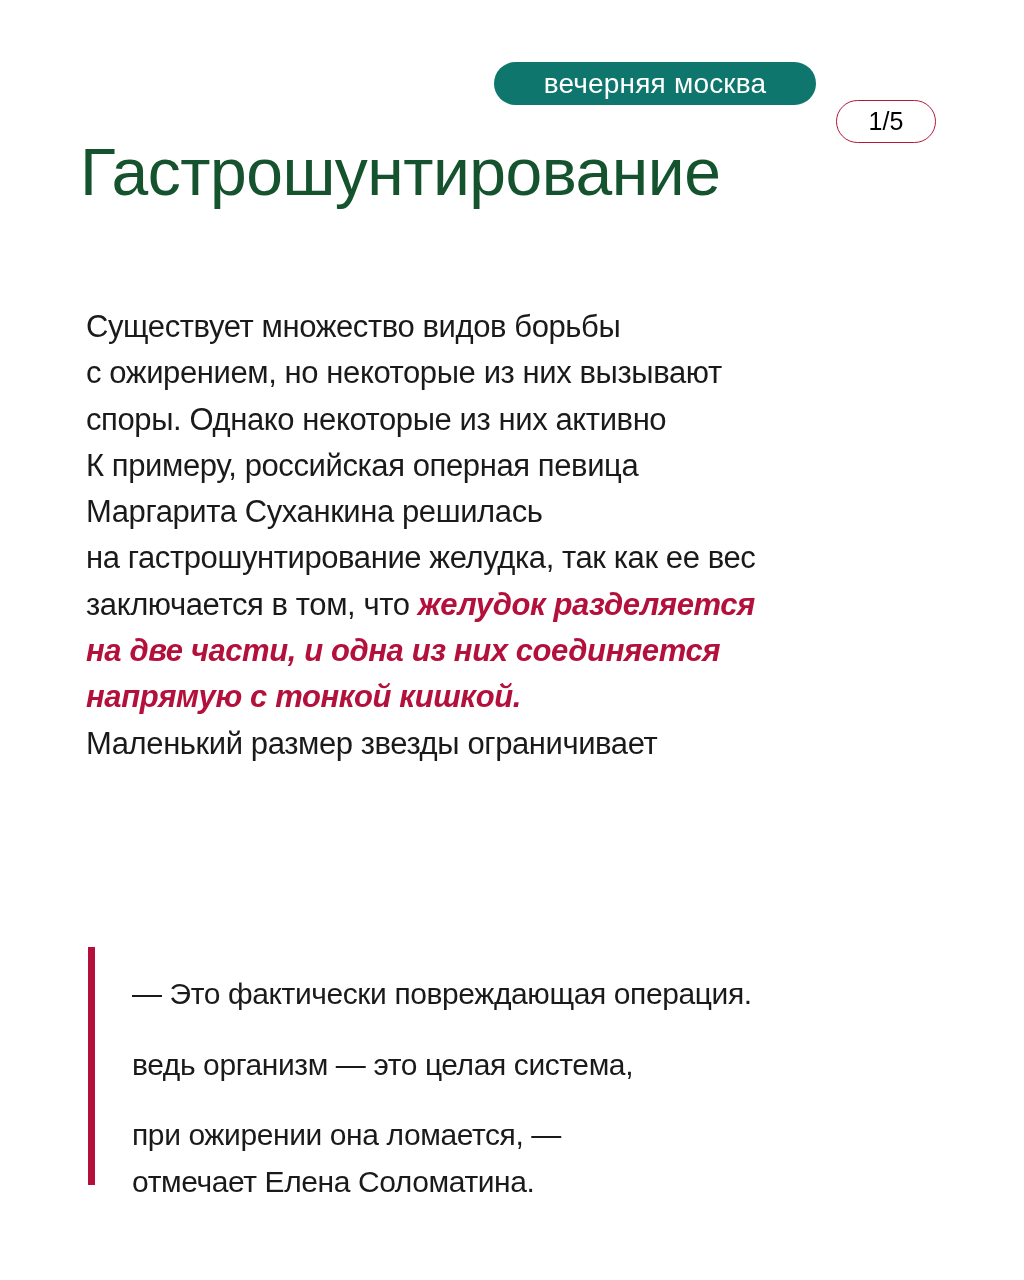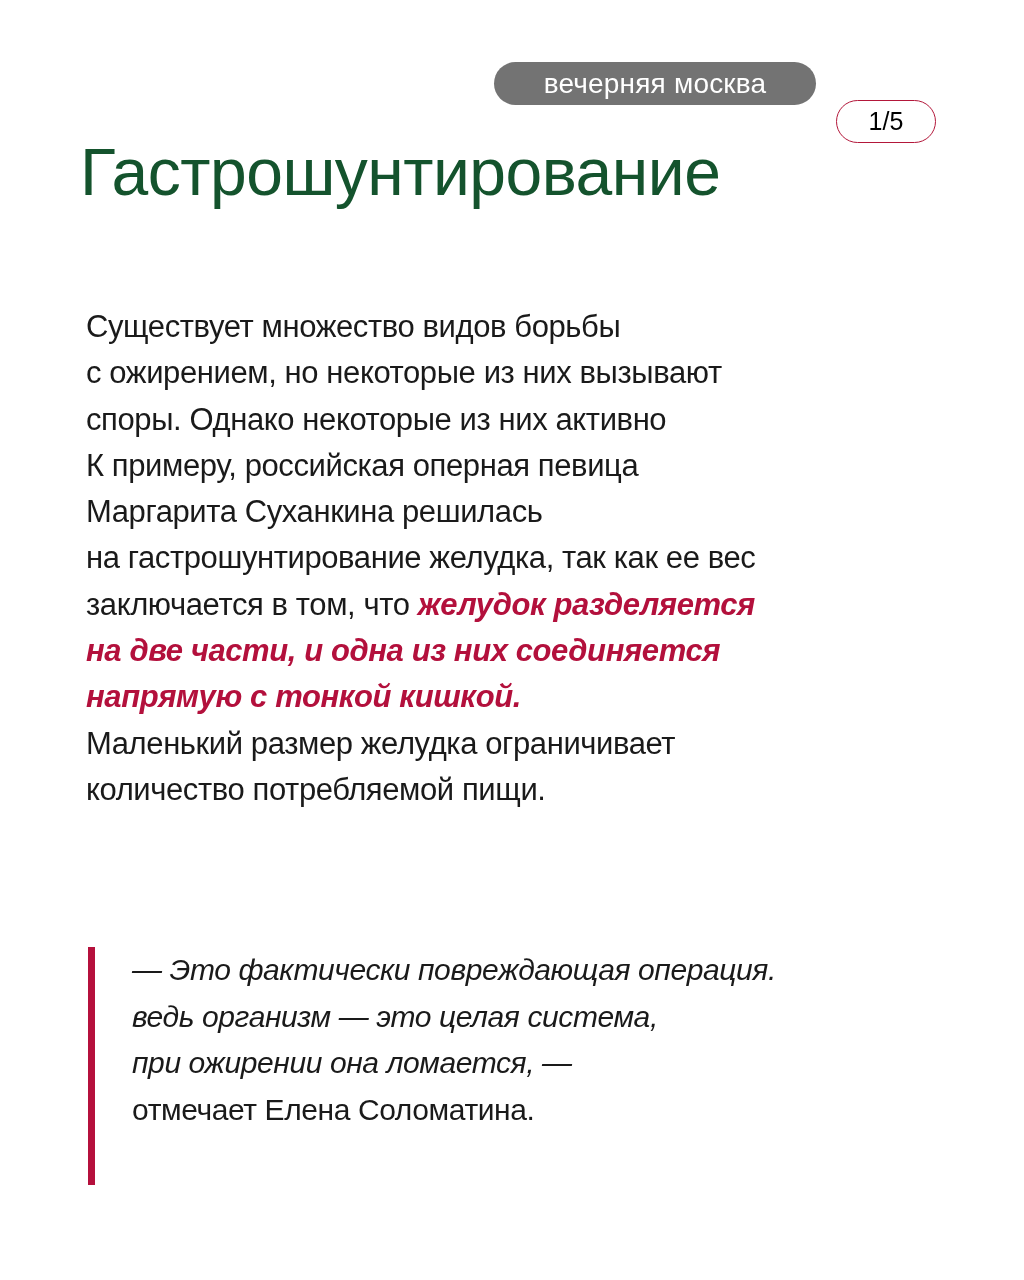--- a/index.html
+++ b/index.html
@@ -15,21 +15,21 @@
       font-family: "Liberation Sans", "DejaVu Sans", sans-serif;
       color: #141414;
     }
     .brand-badge {
       position: absolute;
       left: 494px;
       top: 62px;
       width: 322px;
       height: 43px;
       border-radius: 22px;
-      background: #737373;
+      background: #0f766e;
       color: #ffffff;
       font-size: 28px;
       line-height: 43px;
       text-align: center;
       letter-spacing: 0.2px;
     }
     .page-counter {
       position: absolute;
       left: 836px;
       top: 62px;
@@ -100,21 +100,21 @@
       font-size: 30px;
       line-height: 46.5px;
       color: #1a1a1a;
       letter-spacing: -0.4px;
     }
     .quote-text .line {
       display: block;
       white-space: nowrap;
     }
     .quote-text .it {
-      font-style: italic;
+      margin-top: 24px;
     }
   </style>
 </head>
 <body>
 
 <div class="brand-badge">вечерняя москва</div>
 <div class="page-counter">1/5</div>
 
 <h1 class="headline">
   <span>Гастрошунтирование</span>
@@ -123,22 +123,21 @@
 <div class="body-text">
   <span class="line">Существует множество видов борьбы</span>
   <span class="line">с ожирением, но некоторые из них вызывают</span>
   <span class="line">споры. Однако некоторые из них активно</span>
   <span class="line">К примеру, российская оперная певица</span>
   <span class="line">Маргарита Суханкина решилась</span>
   <span class="line">на гастрошунтирование желудка, так как ее вес</span>
   <span class="line"><span>заключается в том, что </span><span class="hl">желудок разделяется</span></span>
   <span class="line hl">на две части, и одна из них соединяется</span>
   <span class="line hl">напрямую с тонкой кишкой.</span>
-  <span class="line">Маленький размер желудка ограничивает</span>
-  <span class="line">количество потребляемой пищи.</span>
+  <span class="line">Маленький размер звезды ограничивает</span>
 </div>
 
 <div class="quote">
   <div class="quote-bar"></div>
   <div class="quote-text">
     <span class="line it">— Это фактически повреждающая операция.</span>
     <span class="line it">ведь организм — это целая система,</span>
     <span class="line it">при ожирении она ломается, —</span>
     <span class="line">отмечает Елена Соломатина.</span>
   </div>

